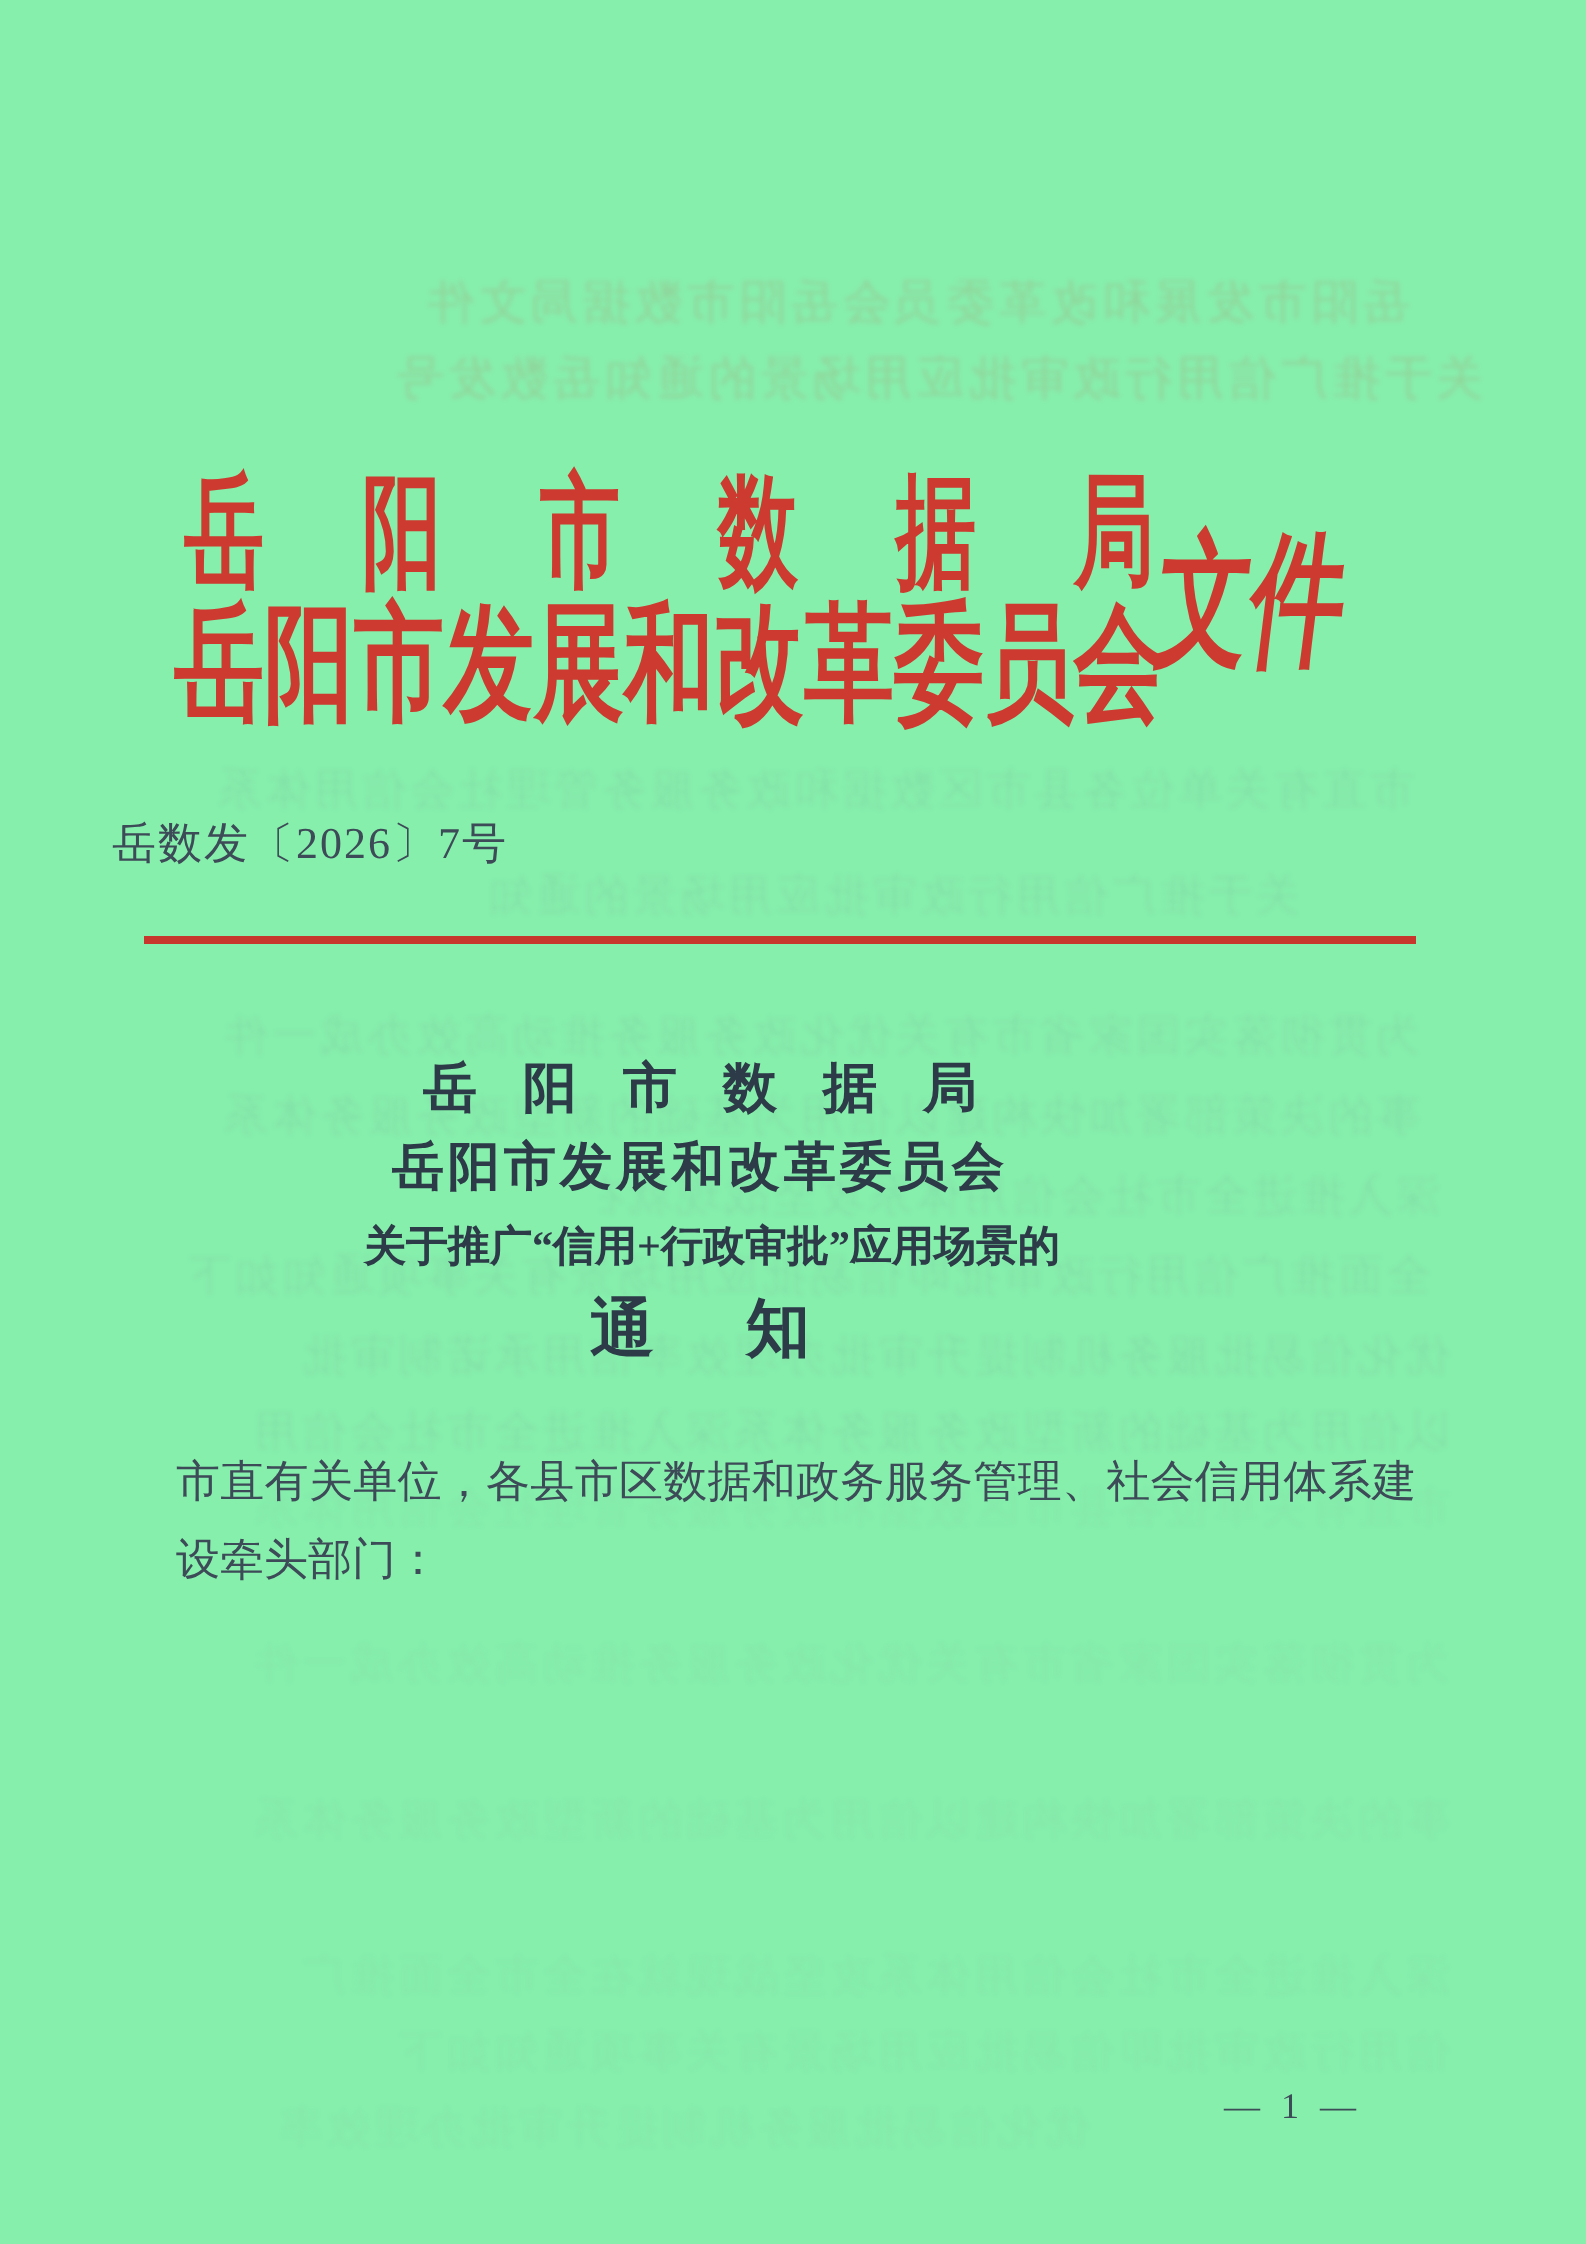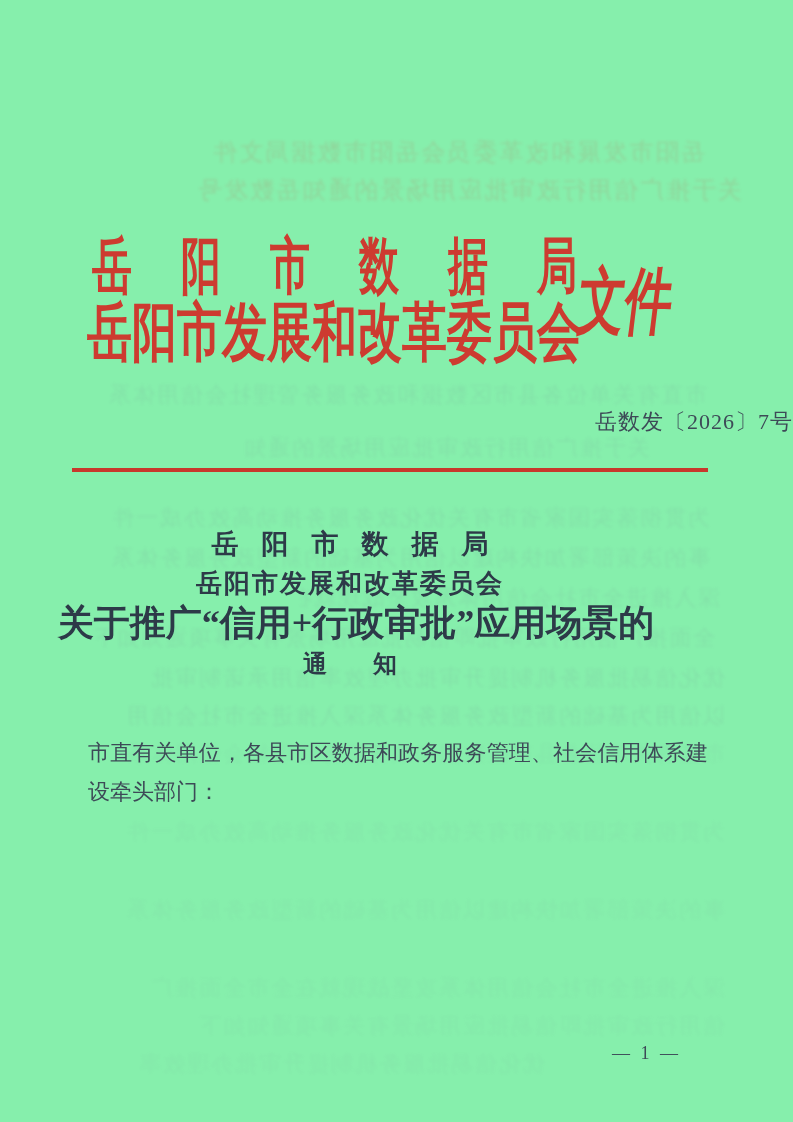--- a/index.html
+++ b/index.html
@@ -66,52 +66,51 @@
   .doc-type {
     position:absolute; left:583px; top:266px;
     font-size:47px; line-height:47px;
     font-weight:700;
     color:#cd3b30;
     transform:skewX(-7deg) scaleY(1.55); transform-origin:left top;
     white-space:nowrap;
   }
 
   .doc-number {
-    position:absolute; top:407px; left:40px; right:0;
-    text-align:right;
+    position:absolute; top:407px; left:56px; right:0;
+    text-align:left;
     font-size:22px; line-height:30px;
     color:#3d4a57;
     letter-spacing:1px;
   }
 
   .red-rule {
     position:absolute; top:468px; left:72px;
     width:636px; height:4px;
     background:#c8372c;
   }
 
   
   .title-block {
     position:absolute; top:524px; left:0; width:700px;
     text-align:center;
     color:#2d3a48;
     font-weight:700;
   }
   .title-l1 { font-size:27px; line-height:40px; letter-spacing:23px; text-indent:23px; }
   .title-l2 { font-size:26px; line-height:39px; letter-spacing:2px; }
-  .title-l3 { font-size:36px; line-height:41px;margin-left:12px; }
-  .title-l4 { font-size:24px; line-height:41px; letter-spacing:46px; text-indent:46px; }
+  .title-l3 { font-size:21px; line-height:41px;margin-left:12px; }
+  .title-l4 { font-size:32px; line-height:41px; letter-spacing:46px; text-indent:46px; }
 
   
   .body-block {
     position:absolute; top:722px; left:88px; width:620px;
     font-size:22px; line-height:38.5px;
     color:#3d4a57;
     text-align:justify;
-    margin-top:12px;
   }
   .body-block p { margin:0; }
   .para-indent { text-indent:2em; }
   .section-heading {
     text-indent:2em;
     font-family:"Liberation Sans","DejaVu Sans",sans-serif;
     font-weight:700;
     color:#323d49;
     letter-spacing:.5px;
   }

